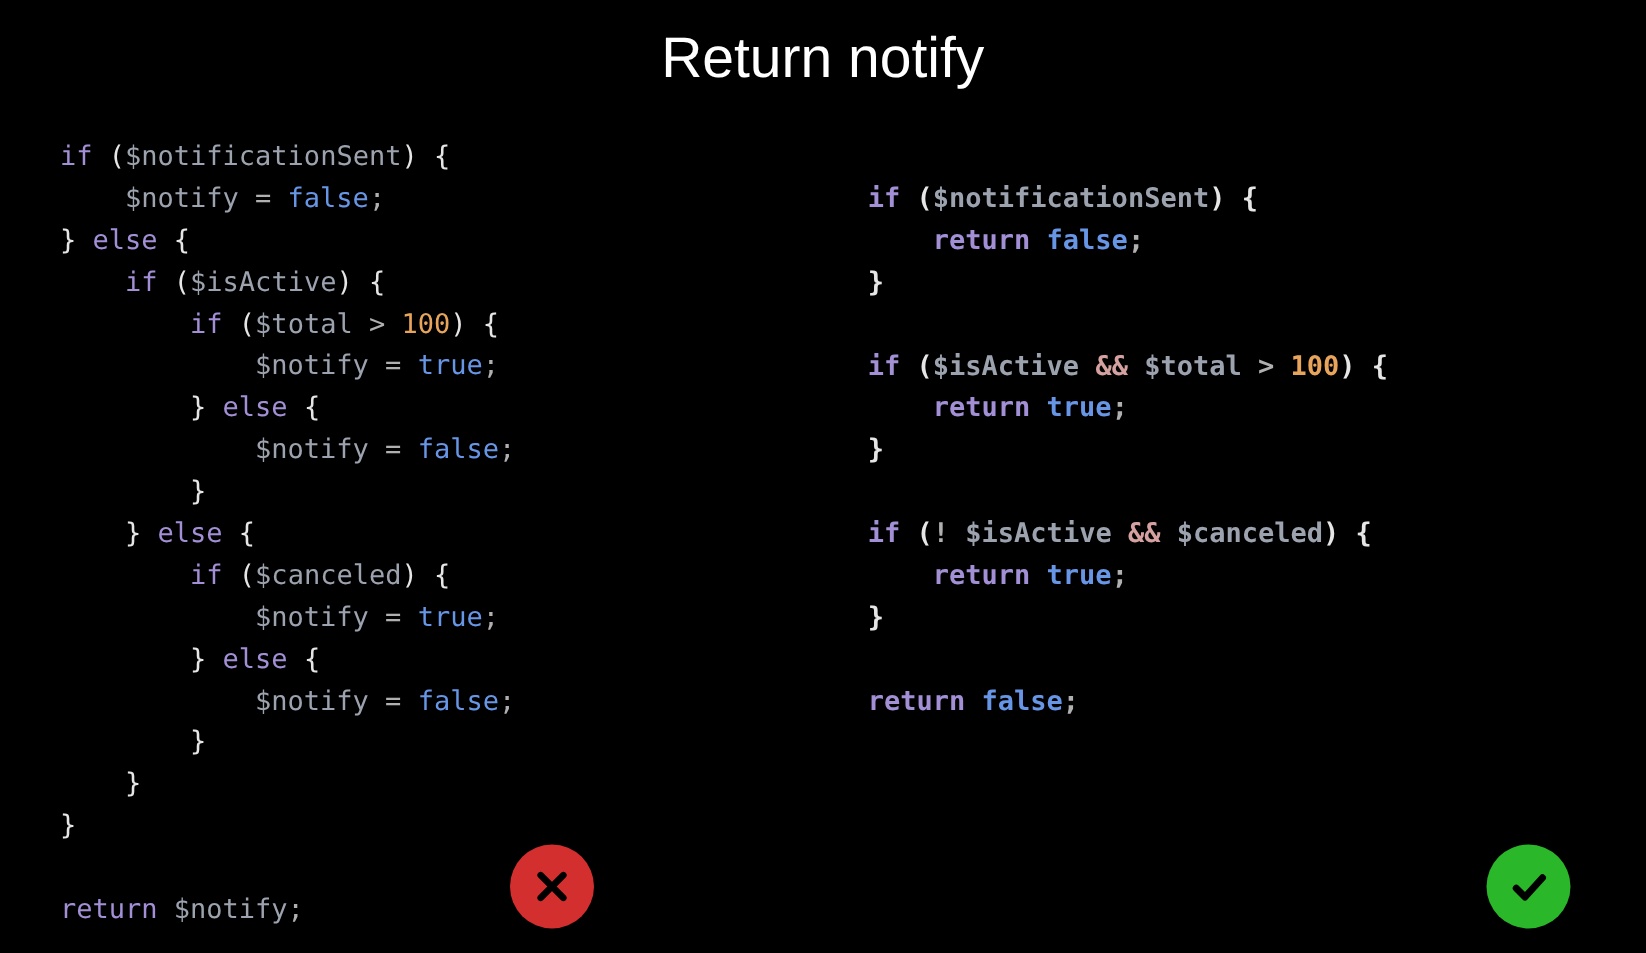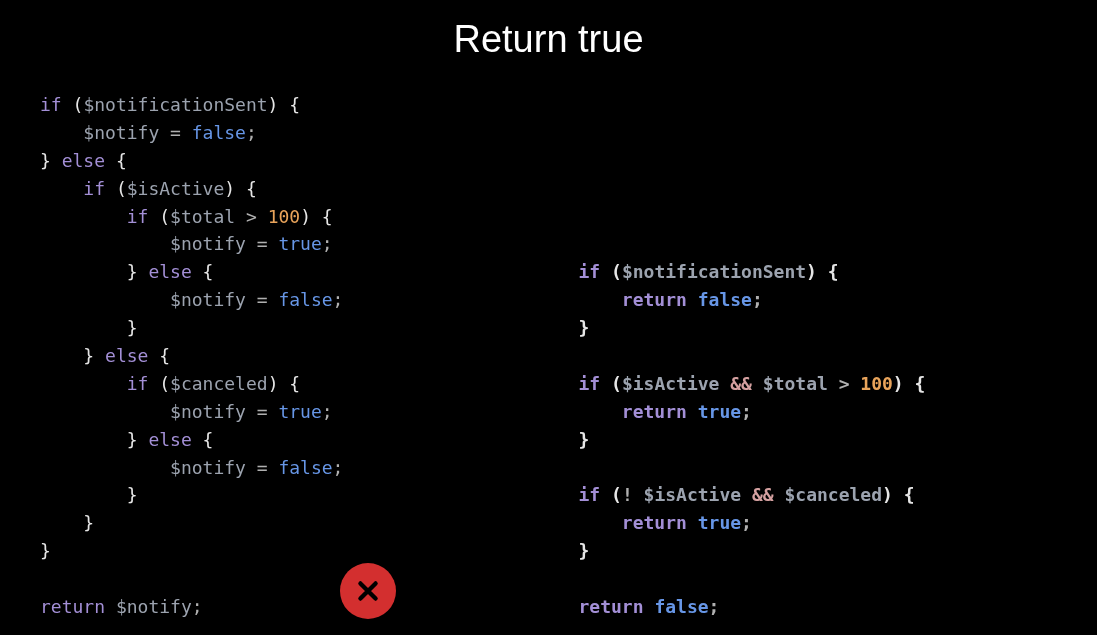--- a/index.html
+++ b/index.html
@@ -21,21 +21,20 @@
       font-size: 38px;
       font-weight: 400;
       color: #fff;
       padding-top: 18px;
       padding-bottom: 30px;
     }
     .columns {
       display: flex;
       padding: 0 40px;
       gap: 60px;
-      align-items: flex-end;
     }
     .col {
       flex: 1;
       position: relative;
     }
     .code {
       font-family: "SF Mono", Menlo, Monaco, Consolas, monospace;
       font-size: 18px;
       line-height: 1.55;
       white-space: pre;
@@ -72,21 +71,21 @@
       stroke: #000;
       stroke-width: 4;
       fill: none;
       stroke-linecap: round;
       stroke-linejoin: round;
     }
   </style>
 </head>
 <body>
 
-<h1 class="title">Return true</h1>
+<h1 class="title">Return notify</h1>
 
 <div class="columns">
   <div class="col">
     <div class="code" id="code-left"><span class="kw">if</span><span class="punct"> (</span><span class="var">$notificationSent</span><span class="punct">) {</span>
     <span class="var">$notify</span><span class="op"> = </span><span class="bool">false</span><span class="op">;</span>
 <span class="punct">} </span><span class="kw">else</span><span class="punct"> {</span>
     <span class="kw">if</span><span class="punct"> (</span><span class="var">$isActive</span><span class="punct">) {</span>
         <span class="kw">if</span><span class="punct"> (</span><span class="var">$total</span><span class="op"> &gt; </span><span class="num">100</span><span class="punct">) {</span>
             <span class="var">$notify</span><span class="op"> = </span><span class="bool">true</span><span class="op">;</span>
         <span class="punct">} </span><span class="kw">else</span><span class="punct"> {</span>

